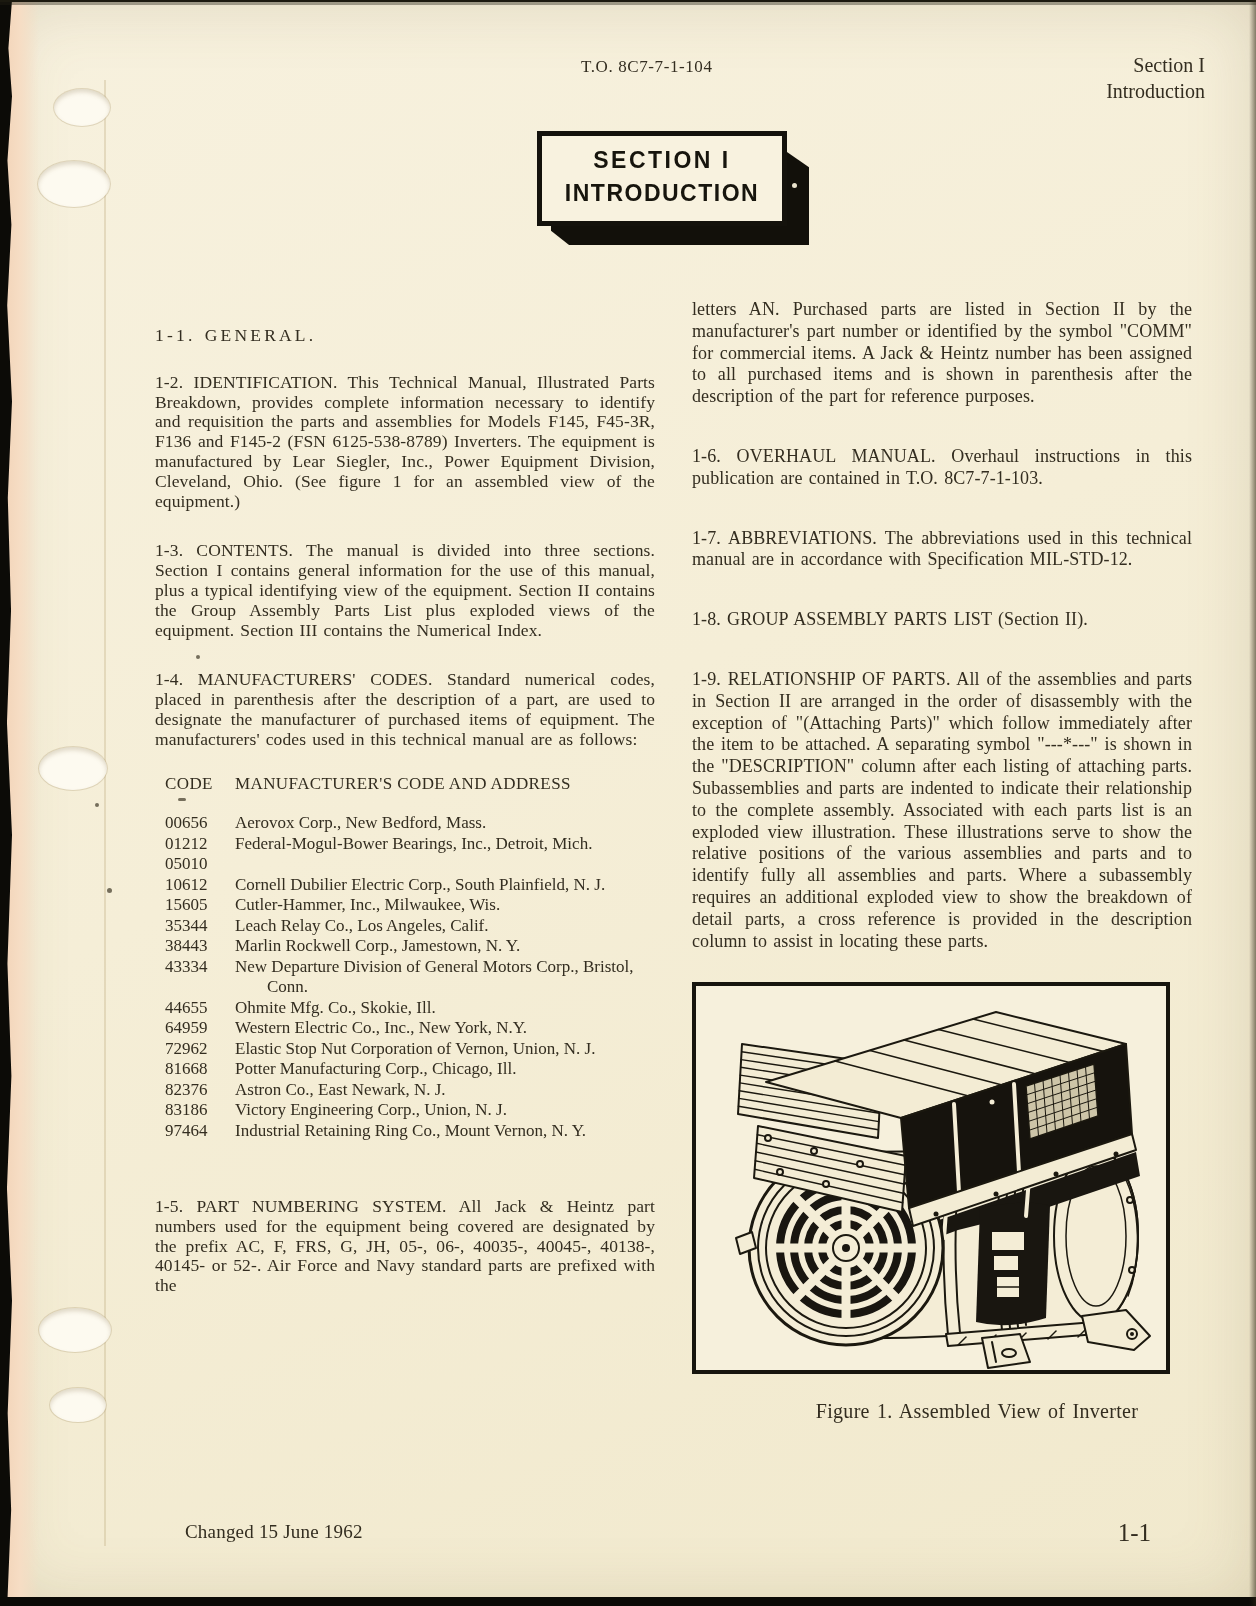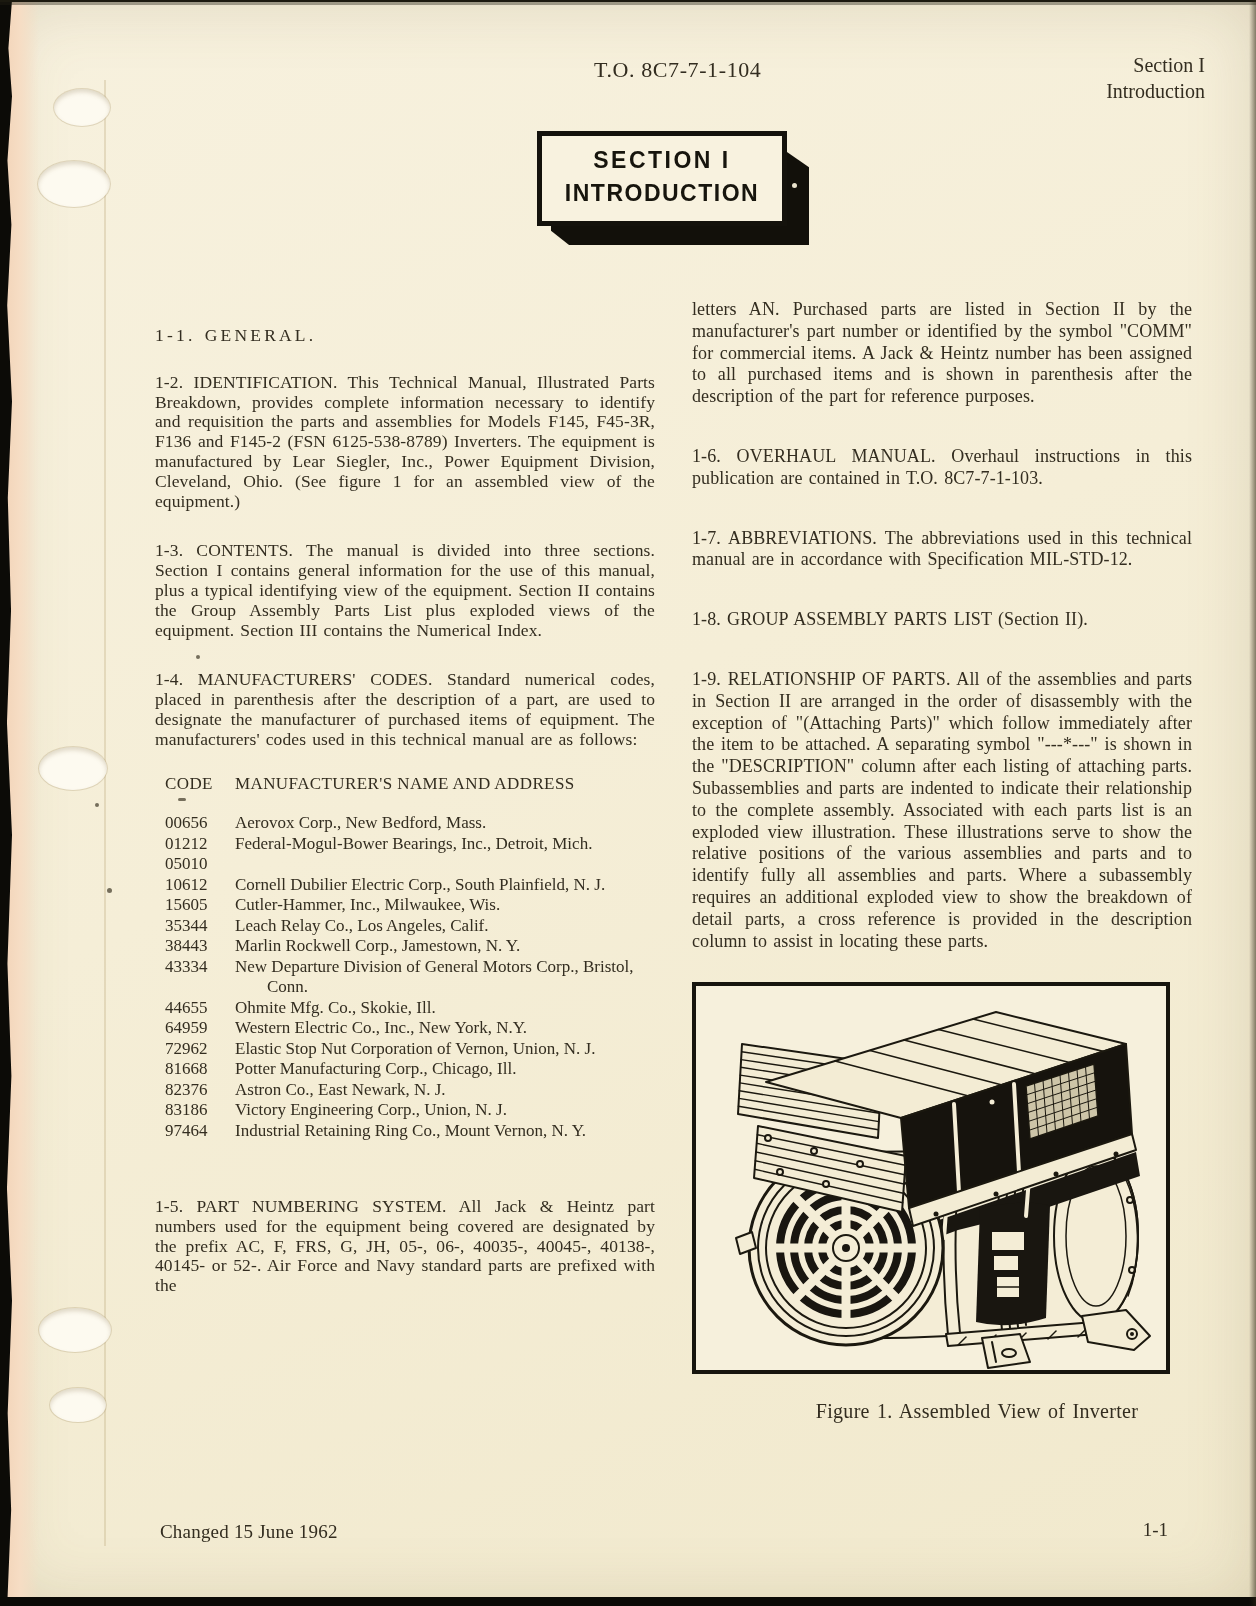--- a/index.html
+++ b/index.html
@@ -28,21 +28,21 @@
   .h2{left:38px;top:161px;width:72px;height:46px;}
   .h3{left:39px;top:747px;width:68px;height:43px;}
   .h4{left:39px;top:1308px;width:72px;height:44px;}
   .h5{left:50px;top:1388px;width:56px;height:34px;}
   .speck{position:absolute;background:#4a4331;border-radius:50%;opacity:.75;}
   .s1{left:196px;top:655px;width:4px;height:4px;}
   .s2{left:178px;top:798px;width:8px;height:3px;border-radius:2px;}
   .s3{left:95px;top:803px;width:4px;height:4px;}
   .s4{left:107px;top:888px;width:5px;height:5px;}
   
-  .hdr-to{position:absolute;left:594px;top:57px;font-size:22px;letter-spacing:.6px;}
+  .hdr-to{position:absolute;left:581px;top:57px;font-size:17px;letter-spacing:.6px;}
   .hdr-sec{position:absolute;right:51px;top:52px;text-align:right;font-size:20px;line-height:26px;}
   
   .banner{position:absolute;left:537px;top:131px;width:282px;height:118px;}
   .banner-plate{position:absolute;left:14px;top:13px;width:258px;height:101px;background:#12100a;
     clip-path:polygon(0 0,87% 0,100% 23%,100% 100%,7% 100%,0 86%);}
   .plate-dot{position:absolute;left:255px;top:52px;width:5px;height:5px;background:#e9e2cc;border-radius:50%;}
   .banner-box{position:absolute;left:0;top:0;width:240px;height:85px;background:#f8f2df;
     border:5px solid #14120c;text-align:center;
     font-family:"Liberation Sans","DejaVu Sans",sans-serif;font-weight:700;color:#17150d;}
   .banner-box .l1{font-size:23px;letter-spacing:2.5px;margin-top:11px;}
@@ -63,22 +63,22 @@
   .codes-header .c-name{padding-left:10px;}
   .code-row{display:flex;}
   .code-row .c-code{width:70px;flex:none;padding-left:10px;box-sizing:border-box;}
   .code-row .c-name{flex:1;padding-left:42px;text-indent:-32px;}
   
   .figure-wrap{margin-top:16px;width:570px;}
   .fig-frame{width:470px;height:384px;border:4px solid #17150e;box-sizing:content-box;
     background:#f6f0dc;overflow:hidden;}
   .fig-caption{text-align:center;font-size:20px;margin-top:26px;letter-spacing:.3px;word-spacing:2px;}
   
-  .ftr-changed{position:absolute;left:160px;top:1521px;font-size:19px;letter-spacing:.2px;}
-  .ftr-page{position:absolute;right:88px;top:1519px;font-size:19px;}
+  .ftr-changed{position:absolute;left:185px;top:1521px;font-size:19px;letter-spacing:.2px;}
+  .ftr-page{position:absolute;right:105px;top:1519px;font-size:25px;}
 </style>
 </head>
 <body>
 
 <div class="page">
 
   <div class="edge-pink"></div>
   <div class="edge-left-fill"></div>
   <div class="edge-left"></div>
   <div class="edge-top"></div>
@@ -115,21 +115,21 @@
 
     <div class="col col-left">
       <p class="h-general">1-1.  GENERAL.</p>
       <p>1-2.  IDENTIFICATION.  This Technical Manual, Illustrated Parts Breakdown, provides complete information necessary to identify and requisition the parts and assemblies for Models F145, F45-3R, F136 and F145-2 (FSN 6125-538-8789) Inverters.  The equipment is manufactured by Lear Siegler, Inc., Power Equipment Division, Cleveland, Ohio.  (See figure 1 for an assembled view of the equipment.)</p>
       <p>1-3.  CONTENTS.  The manual is divided into three sections.  Section I contains general information for the use of this manual, plus a typical identifying view of the equipment.  Section II contains the Group Assembly Parts List plus exploded views of the equipment.  Section III contains the Numerical Index.</p>
       <p class="mb-sm">1-4.  MANUFACTURERS' CODES.  Standard numerical codes, placed in parenthesis after the description of a part, are used to designate the manufacturer of purchased items of equipment.  The manufacturers' codes used in this technical manual are as follows:</p>
 
       <div class="codes">
         <div class="codes-header">
           <span class="c-code">CODE</span>
-          <span class="c-name">MANUFACTURER'S NAME AND ADDRESS</span>
+          <span class="c-name">MANUFACTURER'S CODE AND ADDRESS</span>
         </div>
         <div class="codes-rows">
 
             <div class="code-row">
               <span class="c-code">00656</span>
               <span class="c-name">Aerovox Corp., New Bedford, Mass.</span>
             </div>
 
             <div class="code-row">
               <span class="c-code">01212</span>

